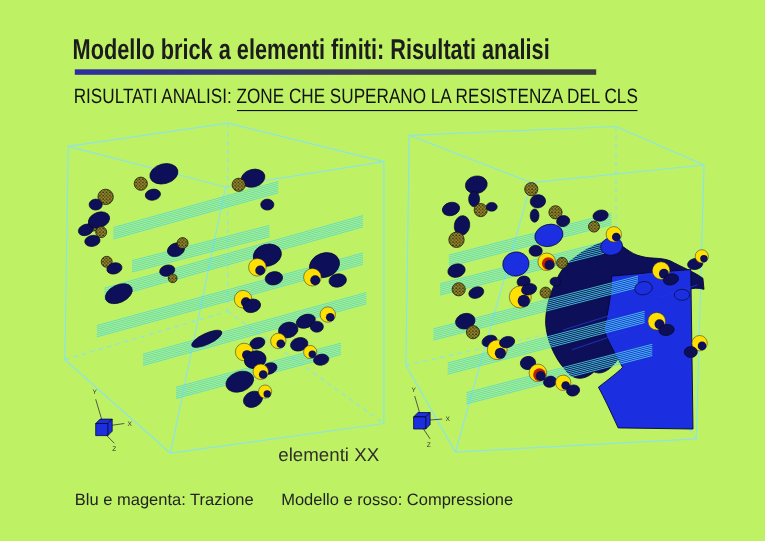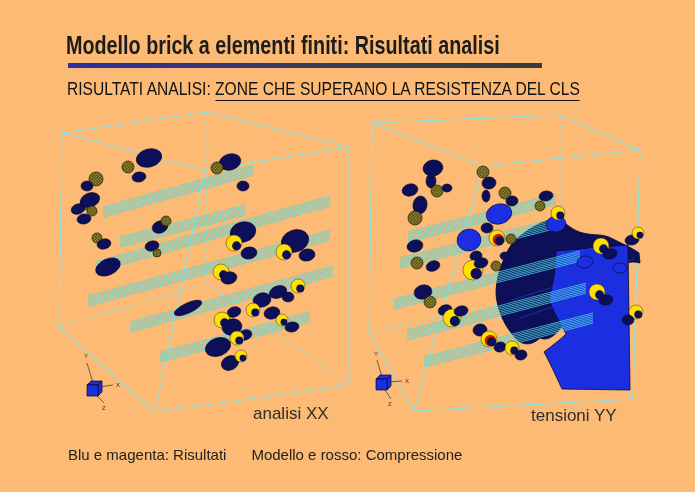--- a/index.html
+++ b/index.html
@@ -1,17 +1,17 @@
 <!DOCTYPE html>
 <html><head>
 <meta charset="utf-8">
 <style>
   html,body{margin:0;padding:0;background:#ffffff;}
   body{width:695px;height:492px;overflow:hidden;font-family:"Liberation Sans",sans-serif;}
-  #slide{position:relative;width:695px;height:492px;background:#fdba74;}
+  #slide{position:relative;width:695px;height:492px;background:#bef264;}
   .abs{position:absolute;white-space:nowrap;}
   #title{left:66px;top:30px;font-size:26px;font-weight:bold;color:#1c1c1c;
          transform:scaleX(0.76);transform-origin:left top;letter-spacing:0;}
   #rule{left:68px;top:63px;width:474px;height:5px;
         background:linear-gradient(to right,#2e2ea2,#3c3c52 55%,#3b3b3b);}
   #subtitle{left:67px;top:78px;font-size:19px;color:#111;
             transform:scaleX(0.82);transform-origin:left top;}
   #subtitle .ul{border-bottom:1.6px solid #111;padding-bottom:1px;}
   .caption{font-size:17px;color:#2f2f2f;}
   #caption-xx{left:253px;top:404px;}
@@ -276,18 +276,17 @@
         <polygon points="376,379 380,375 391,375 387,379" fill="#1c2fe0" stroke="#05052c" stroke-width="0.7"></polygon>
         <polygon points="387,379 391,375 391,386 387,390" fill="#1c2fe0" stroke="#05052c" stroke-width="0.7"></polygon>
         <polygon points="376,379 387,379 387,390 376,390" fill="#1c2fe0" stroke="#05052c" stroke-width="0.7"></polygon>
       </g>
   </svg>
 
   <div class="abs" id="title">Modello brick a elementi finiti: Risultati analisi</div>
   <div class="abs" id="rule"></div>
   <div class="abs" id="subtitle"><span>RISULTATI ANALISI: </span><span class="ul">ZONE CHE SUPERANO LA RESISTENZA DEL CLS</span></div>
 
-  <div class="abs caption" id="caption-xx">analisi XX</div>
-  <div class="abs caption" id="caption-yy">tensioni YY</div>
-
-  <div class="abs" id="legend"><span class="sp1">Blu e magenta: Risultati</span><span>Modello e rosso: Compressione</span></div>
+  <div class="abs caption" id="caption-xx">elementi XX</div>
+
+  <div class="abs" id="legend"><span class="sp1">Blu e magenta: Trazione</span><span>Modello e rosso: Compressione</span></div>
 
 </div>
 
 </body></html>

